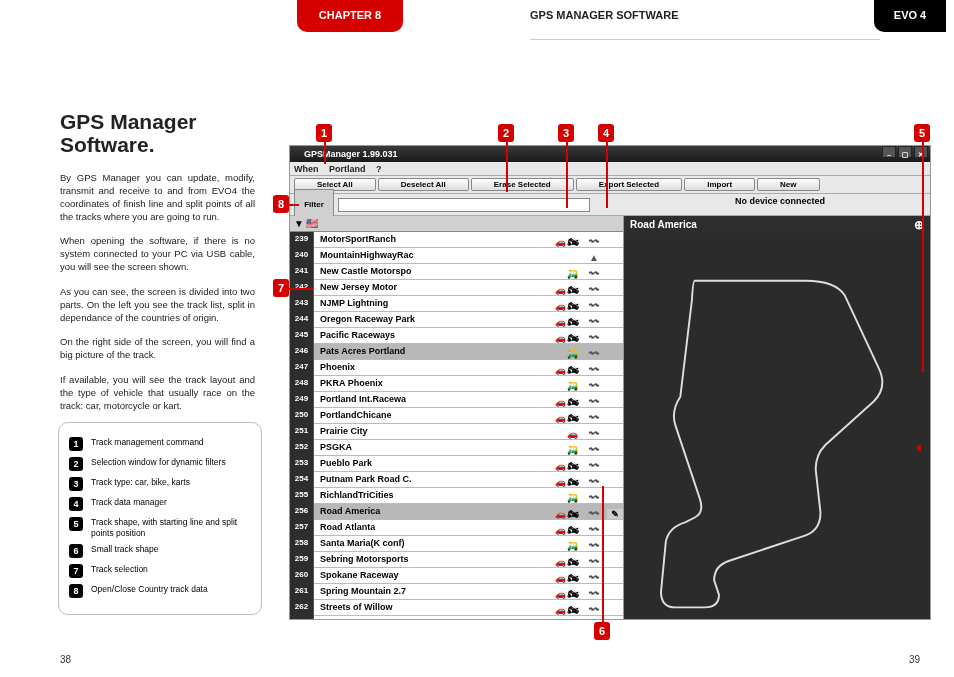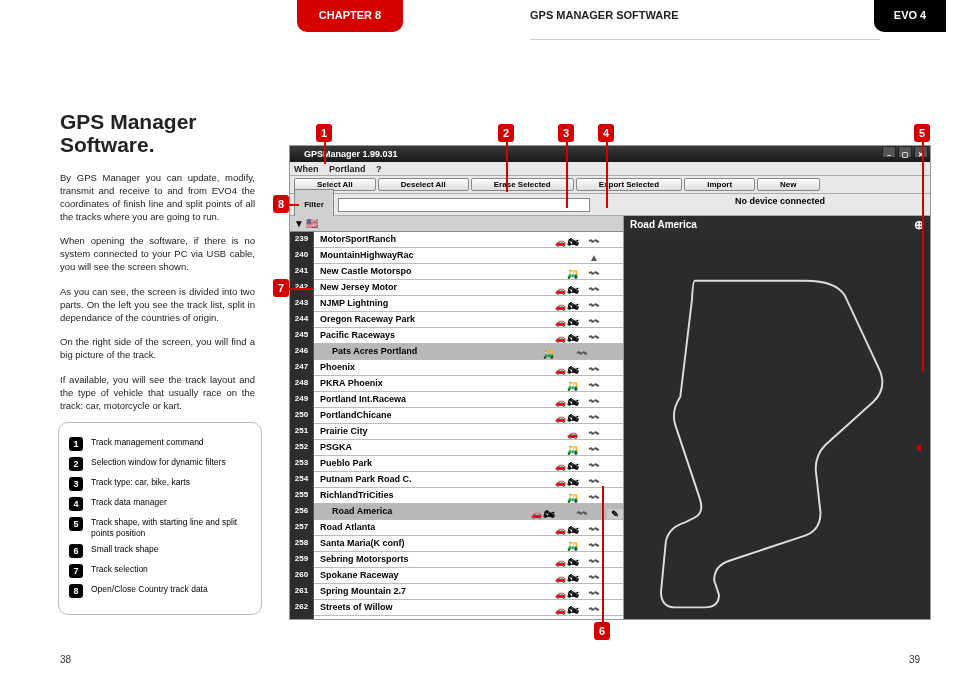--- a/index.html
+++ b/index.html
@@ -39,21 +39,21 @@
   .filter-label { width:40px; font-size:8px; padding:10px 4px; background:#d0d0d0; border:1px solid #888; margin:0 4px; text-align:center; }
   .filter-sel { width:252px; height:14px; border:1px solid #888; background:#fff; margin-right:4px; }
   .device-status { position:absolute; top:50px; right:0; width:300px; font-size:9px; text-align:center; }
   
   .split { display:flex; height: calc(100% - 70px); }
   .left-pane { width: 334px; border-right:1px solid #999; display:flex; flex-direction:column; background:#e8e8e8; }
   .right-pane { flex:1; background:#e8e8e8; display:flex; flex-direction:column; }
   .flagrow { height:16px; background:#d0d0d0; border-bottom:1px solid #888; font-size:10px; padding-left:4px; line-height:16px; }
   .tracklist { flex:1; overflow:hidden; }
   .track-row { display:flex; height:16px; border-bottom:1px solid #bbb; font-size:9px; background:#fff; align-items:flex-end; }
-  .track-row.sel { background:#b8b8b8;gap:12px; }
+  .track-row.sel { background:#b8b8b8; }
   .tr-num { width:24px; background:#2d2d2d; color:#fff; text-align:center; line-height:16px; font-size:8px; border-right:1px solid #555;}
   .tr-name { flex:1; padding-left:6px; line-height:16px; overflow:hidden; white-space:nowrap; text-overflow:ellipsis; }
   .tr-icons { width:44px; display:flex; gap:1px; align-items:center; justify-content:flex-end; padding-right:2px;}
   .ico { font-size:9px; }
   .tr-shape { width:26px; font-size:10px; text-align:center; color:#555; }
   .tr-handle { width:16px; background:#ccc; text-align:center; font-size:9px;}
   .right-header { height:18px; background:#2d2d2d; color:#fff; font-size:10px; padding:0 6px; line-height:18px; display:flex; justify-content:space-between; align-items:center; }
   .compass { font-size:12px; }
   .track-view { flex:1; background:#2b2b2b; position:relative; }
   .track-svg { position:absolute; inset:8px; }

